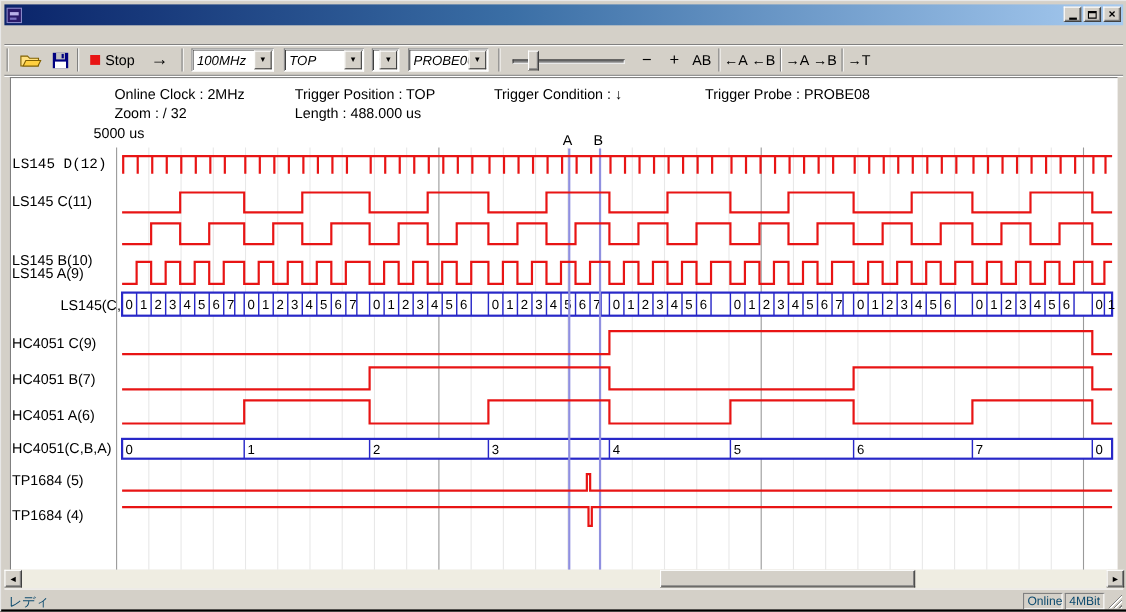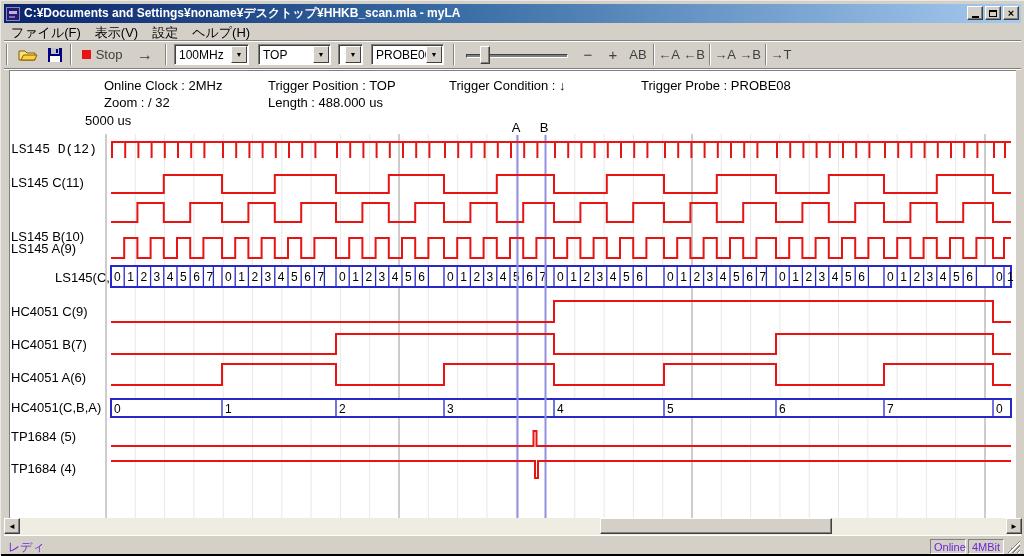--- a/index.html
+++ b/index.html
@@ -19,74 +19,67 @@
     display:flex;align-items:center;justify-content:center;color:#000;font-size:10px;line-height:1;}
   .glyph-min{width:7px;height:2px;background:#000;margin-top:7px;}
   .glyph-max{width:8px;height:7px;border:1px solid #000;border-top:2px solid #000;}
   .glyph-close{font-weight:bold;font-size:11px;font-family:"Liberation Sans",sans-serif;}
   .menubar{position:absolute;left:3px;top:23px;right:3px;height:17px;display:flex;align-items:center;font-size:13px;color:#000;}
   .menuitem{padding:1px 7px;white-space:nowrap;}
   .groove-h{position:absolute;left:3px;right:3px;height:2px;border-top:1px solid #808080;border-bottom:1px solid #fff;}
   .toolbar{position:absolute;left:0;top:41px;width:1024px;height:26px;}
   .vsep{position:absolute;top:2px;width:2px;height:21px;border-left:1px solid #808080;border-right:1px solid #fff;}
   .tool-flat{position:absolute;top:1px;height:23px;display:flex;align-items:center;justify-content:center;
-    color:#404040;font-size:13px;white-space:nowrap;}
+    color:#000000;font-size:13px;white-space:nowrap;}
   .stopsq{width:9px;height:9px;background:#e81414;margin-right:5px;}
   .combo{position:absolute;top:2px;height:21px;background:#fff;border:1px solid;border-color:#808080 #fff #fff #808080;
     box-shadow:inset 1px 1px 0 #404040;display:flex;align-items:center;}
-  .combo .val{flex:1;font-size:12px;padding-left:4px;color:#000;white-space:nowrap;overflow:hidden;}
+  .combo .val{flex:1;font-size:12px;padding-left:4px;color:#000;white-space:nowrap;overflow:hidden;font-style:italic;}
   .combo .drop{width:16px;height:17px;margin-right:1px;background:#d4d0c8;border:1px solid;border-color:#fff #404040 #404040 #fff;
     display:flex;align-items:center;justify-content:center;font-size:7px;color:#000;}
   .slider-track{position:absolute;top:12px;height:4px;background:#808080;border:1px solid;border-color:#404040 #fff #fff #404040;}
   .slider-thumb{position:absolute;top:4px;width:10px;height:18px;background:#d4d0c8;border:1px solid;border-color:#fff #404040 #404040 #fff;
     box-shadow:inset -1px -1px 0 #808080;}
   .client{position:absolute;left:8px;top:69px;width:1007px;height:448px;background:#fff;border-left:1px solid #808080;border-top:1px solid #808080;}
   .infotext{position:absolute;color:#000;font-size:13px;white-space:nowrap;}
   .ch-label{position:absolute;left:10px;color:#000;font-size:13px;white-space:nowrap;}
   .timescale{position:absolute;left:84px;top:112px;font-size:13px;color:#000;white-space:nowrap;}
   .hscroll{position:absolute;left:3px;top:517px;width:1018px;height:17px;background:#efede2;}
   .sb-btn{position:absolute;top:0;width:16px;height:16px;background:#d4d0c8;border:1px solid;border-color:#fff #404040 #404040 #fff;
     box-shadow:inset -1px -1px 0 #808080;display:flex;align-items:center;justify-content:center;font-size:8px;color:#000;}
   .sb-thumb{position:absolute;top:0;height:16px;background:#d4d0c8;border:1px solid;border-color:#fff #404040 #404040 #fff;
     box-shadow:inset -1px -1px 0 #808080;}
-  .statusbar{position:absolute;left:3px;top:534px;right:3px;height:19px;background:#d4d0c8;border-top:1px solid #fff;font-size:12px;color:#6d28d9;}
+  .statusbar{position:absolute;left:3px;top:534px;right:3px;height:19px;background:#d4d0c8;border-top:1px solid #fff;font-size:12px;color:#0c4a6e;}
   .status-panel{position:absolute;top:3px;height:15px;border:1px solid;border-color:#808080 #fff #fff #808080;
     font-size:11px;display:flex;align-items:center;padding:0 3px;white-space:nowrap;}
   .grip{position:absolute;right:1px;bottom:1px;width:13px;height:13px;
     background:linear-gradient(135deg,transparent 50%,#808080 50%,#808080 56%,#fff 56%,#fff 62%,transparent 62%,transparent 68%,#808080 68%,#808080 74%,#fff 74%,#fff 80%,transparent 80%,transparent 86%,#808080 86%,#808080 92%,#fff 92%);}
   .botstrip{position:absolute;left:0;top:553px;width:1024px;height:3px;background:#000;}
   svg text{font-family:"Liberation Sans",sans-serif;}
 </style>
 </head>
 <body>
 
 <div class="window">
 
   <div class="titlebar">
     <div class="appicon"></div>
-    <span>C:¥Documents and Settings¥noname¥デスクトップ¥HHKB_scan.mla - myLA</span>
     <div class="tb-btns">
       <div class="tb-btn">
           <div class="glyph-min"></div>
         </div>
       <div class="tb-btn">
           <div class="glyph-max"></div>
         </div>
       <div class="tb-btn">
           <span class="glyph-close">×</span>
         </div>
     </div>
   </div>
 
-  <div class="menubar">
-    <span class="menuitem">ファイル(F)</span>
-    <span class="menuitem">表示(V)</span>
-    <span class="menuitem">設定</span>
-    <span class="menuitem">ヘルプ(H)</span>
-  </div>
   <div class="groove-h" style="top:39px"></div>
 
   <div class="toolbar">
     <div class="vsep" style="left:5px"></div>
     <div class="tool-flat" style="left:14px;width:26px">
       <svg width="20" height="16">
         <path d="M1 13 L1 4 L7 4 L9 6 L17 6 L17 13 Z" fill="#ffe080" stroke="#806000" stroke-width="1"></path>
         <path d="M3 13 L5.5 8 L19 8 L16.5 13 Z" fill="#ffd040" stroke="#806000" stroke-width="1"></path>
       </svg>
     </div>

